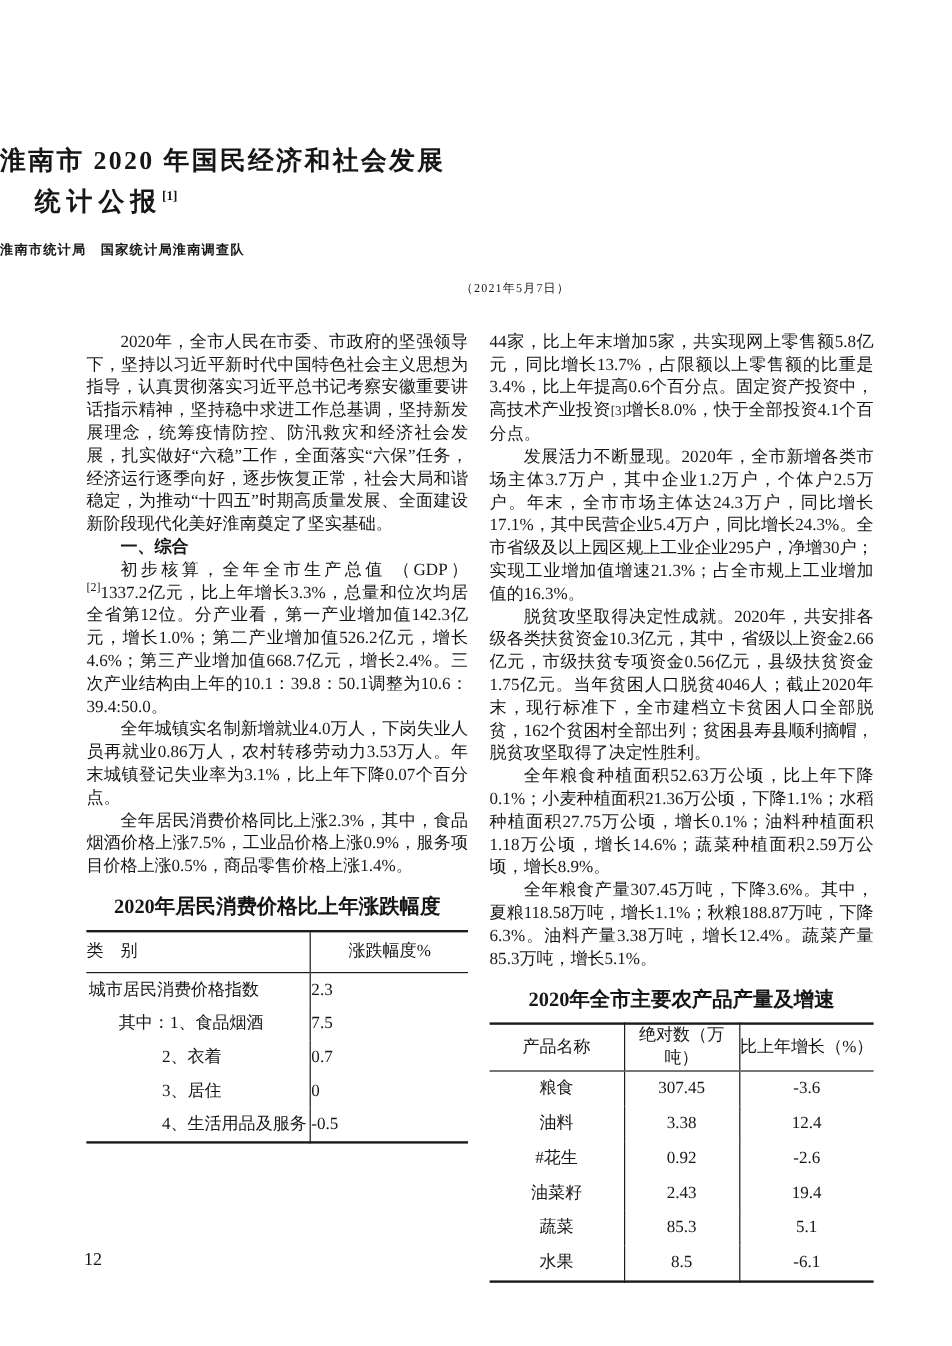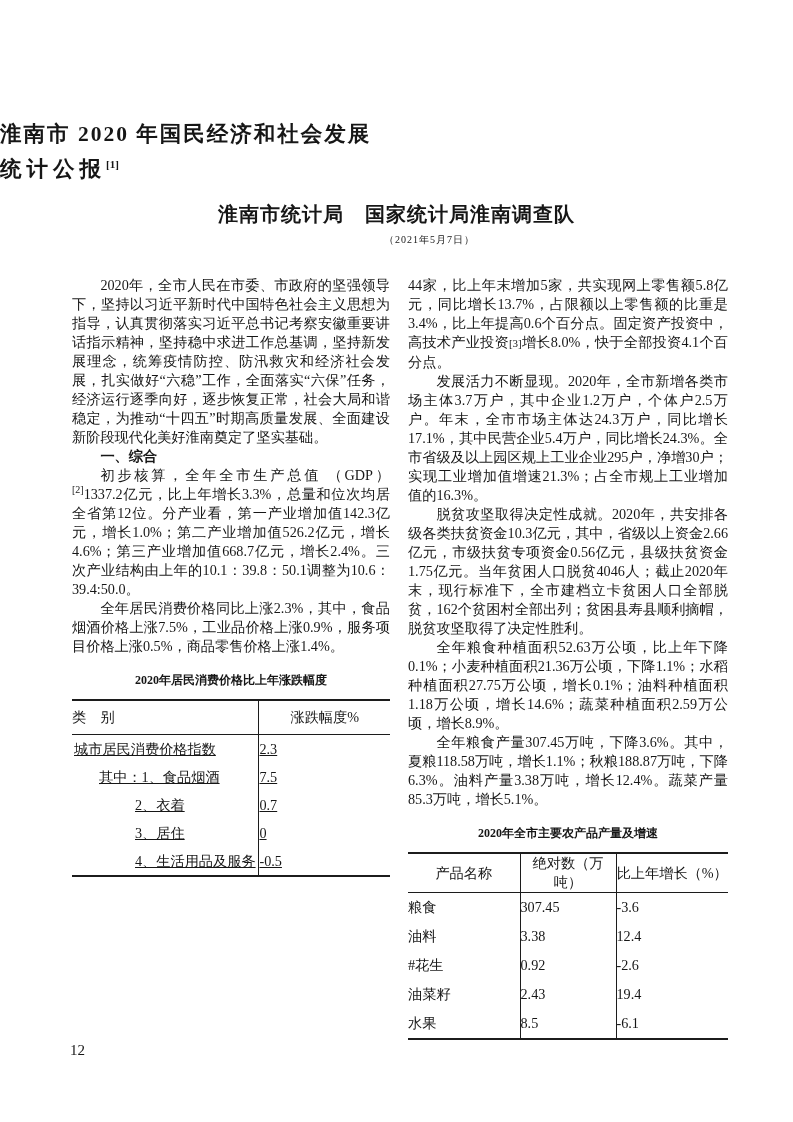--- a/index.html
+++ b/index.html
@@ -10,25 +10,25 @@
     font-family:"Liberation Serif","DejaVu Serif",serif;
     color:#161616;
     overflow:hidden;
   }
   
   .doc-title {
     position:absolute; top:119px; left:0; width:100%;
     font-weight:bold;
     font-size:21.5px; line-height:30px; letter-spacing:2px;
   }
-  .doc-title .line2 { letter-spacing:5px; }
+  .doc-title .line2 { letter-spacing:5px;padding-left:29px; }
   .doc-title sup { font-size:11px; letter-spacing:0; font-weight:bold; }
   .byline {
     position:absolute; top:201px; left:0; width:100%;
-    text-align:center; font-weight:bold; font-size:20px; letter-spacing:1px;
+    font-weight:bold; font-size:11px; letter-spacing:1px;
   }
   .pub-date {
     position:absolute; top:233px; left:0; width:100%;
     text-align:center; font-size:10px; letter-spacing:1px;margin-left:33px;
   }
   
   .col {
     position:absolute; top:276px;
     font-size:14.2px; line-height:19px;
     text-align:justify;
@@ -37,43 +37,43 @@
   .col-right { left:408px; width:320px; }
   .col p { margin:0; }
   .indent { text-indent:2em; }
   .noindent { text-indent:0; }
   .section-heading { font-weight:bold; }
   .ref-sup  { font-size:10px; vertical-align:super; line-height:0; }
   .ref-inline { font-size:11px; }
   
   .table-title {
     font-weight:bold; text-align:center; text-indent:0;
-    font-size:12px; line-height:20px;
+    font-size:17px; line-height:20px;
     margin:14px 0 9px 0;
   }
   table.data-table {
     width:100%; border-collapse:collapse;
     border-top:2.5px solid #1c1c1c; border-bottom:2.5px solid #1c1c1c;
     font-size:14.2px;
   }
   table.data-table th {
     font-weight:normal; text-align:center;
     border-bottom:1.5px solid #1c1c1c;
   }
   table.data-table td, table.data-table th { padding:0; }
   .vline { border-left:1.5px solid #1c1c1c; }
   .t1 th { height:33px; }
-  .t1 td { height:28px;text-decoration:underline; }
+  .t1 td { height:28px; }
   .t1 .c-label { width:58.8%; text-align:left; }
   .t1 .c-value { }
   .t1 .ind0 { padding-left:2px; }
   .t1 .ind1 { padding-left:27px;margin-top:15px; }
   .t1 .ind2 { padding-left:63px; }
   .t2 th { height:35px; }
-  .t2 td { height:29px; text-align:left; }
+  .t2 td { height:29px; text-align:center; }
   .t2 .c1 { width:35%; }
   .t2 .c2 { width:30%; }
   .t2 .c3 { width:35%; }
   .page-number {
     position:absolute; left:70px; top:1042px;
     font-size:15px;
   }
 </style>
 </head>
 <body>
@@ -85,20 +85,21 @@
     <div class="line2"><span>统计公报</span><sup>[1]</sup></div>
   </div>
 
   <div class="byline">淮南市统计局　国家统计局淮南调查队</div>
   <div class="pub-date">（2021年5月7日）</div>
 
   <div class="col col-left">
     <p class="indent">2020年，全市人民在市委、市政府的坚强领导下，坚持以习近平新时代中国特色社会主义思想为指导，认真贯彻落实习近平总书记考察安徽重要讲话指示精神，坚持稳中求进工作总基调，坚持新发展理念，统筹疫情防控、防汛救灾和经济社会发展，扎实做好“六稳”工作，全面落实“六保”任务，经济运行逐季向好，逐步恢复正常，社会大局和谐稳定，为推动“十四五”时期高质量发展、全面建设新阶段现代化美好淮南奠定了坚实基础。</p>
     <p class="indent section-heading">一、综合</p>
     <p class="indent"><span>初步核算，全年全市生产总值 （GDP）</span><span class="ref-sup">[2]</span><span>1337.2亿元，比上年增长3.3%，总量和位次均居全省第12位。分产业看，第一产业增加值142.3亿元，增长1.0%；第二产业增加值526.2亿元，增长4.6%；第三产业增加值668.7亿元，增长2.4%。三次产业结构由上年的10.1：39.8：50.1调整为10.6：39.4:50.0。</span></p>
+    <p class="indent">全年城镇实名制新增就业4.0万人，下岗失业人员再就业0.86万人，农村转移劳动力3.53万人。年末城镇登记失业率为3.1%，比上年下降0.07个百分点。</p>
     <p class="indent">全年居民消费价格同比上涨2.3%，其中，食品烟酒价格上涨7.5%，工业品价格上涨0.9%，服务项目价格上涨0.5%，商品零售价格上涨1.4%。</p>
 
     <div class="table-title">2020年居民消费价格比上年涨跌幅度</div>
     <table class="data-table t1">
       <thead>
         <tr>
           <th class="c-label">类　别</th>
           <th class="c-value vline">涨跌幅度%</th>
         </tr>
       </thead>
@@ -159,20 +160,25 @@
           <td class="c1">#花生</td>
           <td class="c2 vline">0.92</td>
           <td class="c3 vline">-2.6</td>
         </tr>
         <tr>
           <td class="c1">油菜籽</td>
           <td class="c2 vline">2.43</td>
           <td class="c3 vline">19.4</td>
         </tr>
         <tr>
+          <td class="c1">蔬菜</td>
+          <td class="c2 vline">85.3</td>
+          <td class="c3 vline">5.1</td>
+        </tr>
+        <tr>
           <td class="c1">水果</td>
           <td class="c2 vline">8.5</td>
           <td class="c3 vline">-6.1</td>
         </tr>
       </tbody>
     </table>
   </div>
 
   <div class="page-number">12</div>
 

